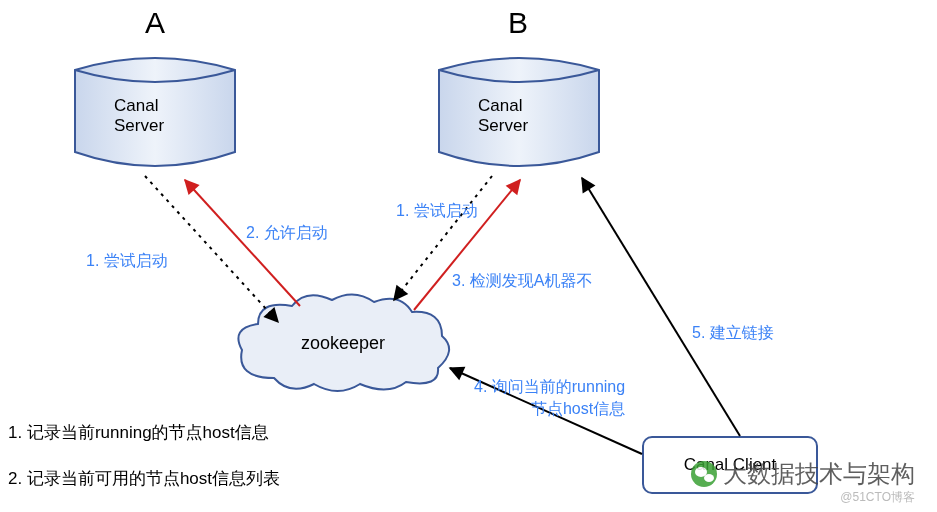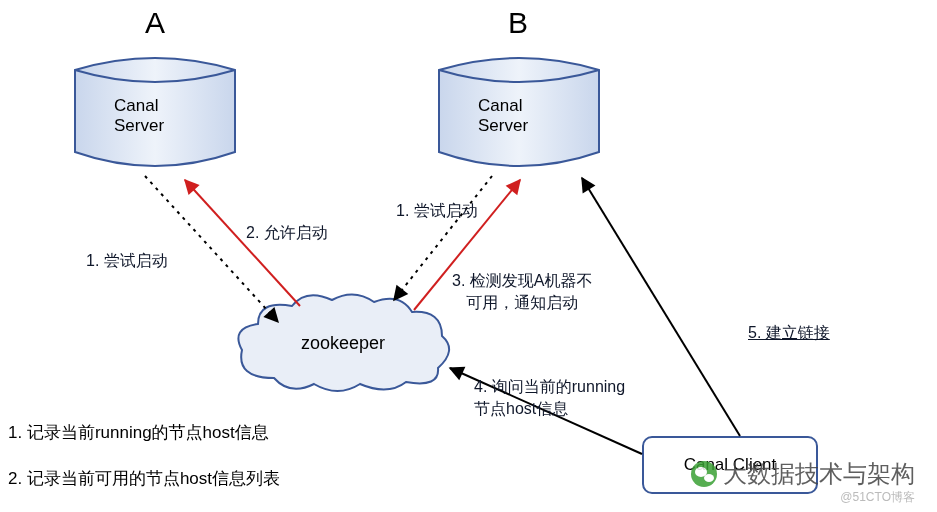--- a/index.html
+++ b/index.html
@@ -50,21 +50,21 @@
     border-radius: 10px;
     background: #fff;
     display: flex;
     align-items: center;
     justify-content: center;
     font-size: 17px;
   }
   .edge-label {
     position: absolute;
     font-size: 16px;
-    color: #0f172a;
+    color: #3b82f6;
     line-height: 1.4;
     white-space: nowrap;
   }
   .footnote {
     position: absolute;
     font-size: 17px;
     color: #000;
     line-height: 1.5;
   }
   .watermark-logo {
@@ -179,27 +179,26 @@
   <line x1="642" y1="454" x2="450" y2="368" stroke="#000" stroke-width="2" marker-end="url(#arr-black)"></line>
 
   <line x1="740" y1="436" x2="582" y2="178" stroke="#000" stroke-width="2" marker-end="url(#arr-black)"></line>
 </svg>
 
 <div class="edge-label" style="left:86px; top:250px;">1. 尝试启动</div>
 <div class="edge-label" style="left:246px; top:222px;">2. 允许启动</div>
 <div class="edge-label" style="left:396px; top:200px;">1. 尝试启动</div>
 <div class="edge-label" style="left:452px; top:270px; text-align:center;">
   <div>3. 检测发现A机器不</div>
-  <div>可用，通知启动</div>
-</div>
-<div class="edge-label" style="left:474px; top:376px; text-align:left;">
+</div>
+<div class="edge-label" style="left:474px; top:376px; text-align:right;">
   <div>4. 询问当前的running</div>
   <div>节点host信息</div>
 </div>
-<div class="edge-label" style="left:748px; top:322px;text-decoration:underline;">5. 建立链接</div>
+<div class="edge-label" style="left:692px; top:322px;">5. 建立链接</div>
 
 <div class="footnote" style="left:8px; top:420px;">1. 记录当前running的节点host信息</div>
 <div class="footnote" style="left:8px; top:446px;margin-top:20px;">2. 记录当前可用的节点host信息列表</div>
 
 <div class="watermark-logo">
   <span class="wechat"></span>
   <span>大数据技术与架构</span>
 </div>
 <div class="watermark-sub">@51CTO博客</div>
 

